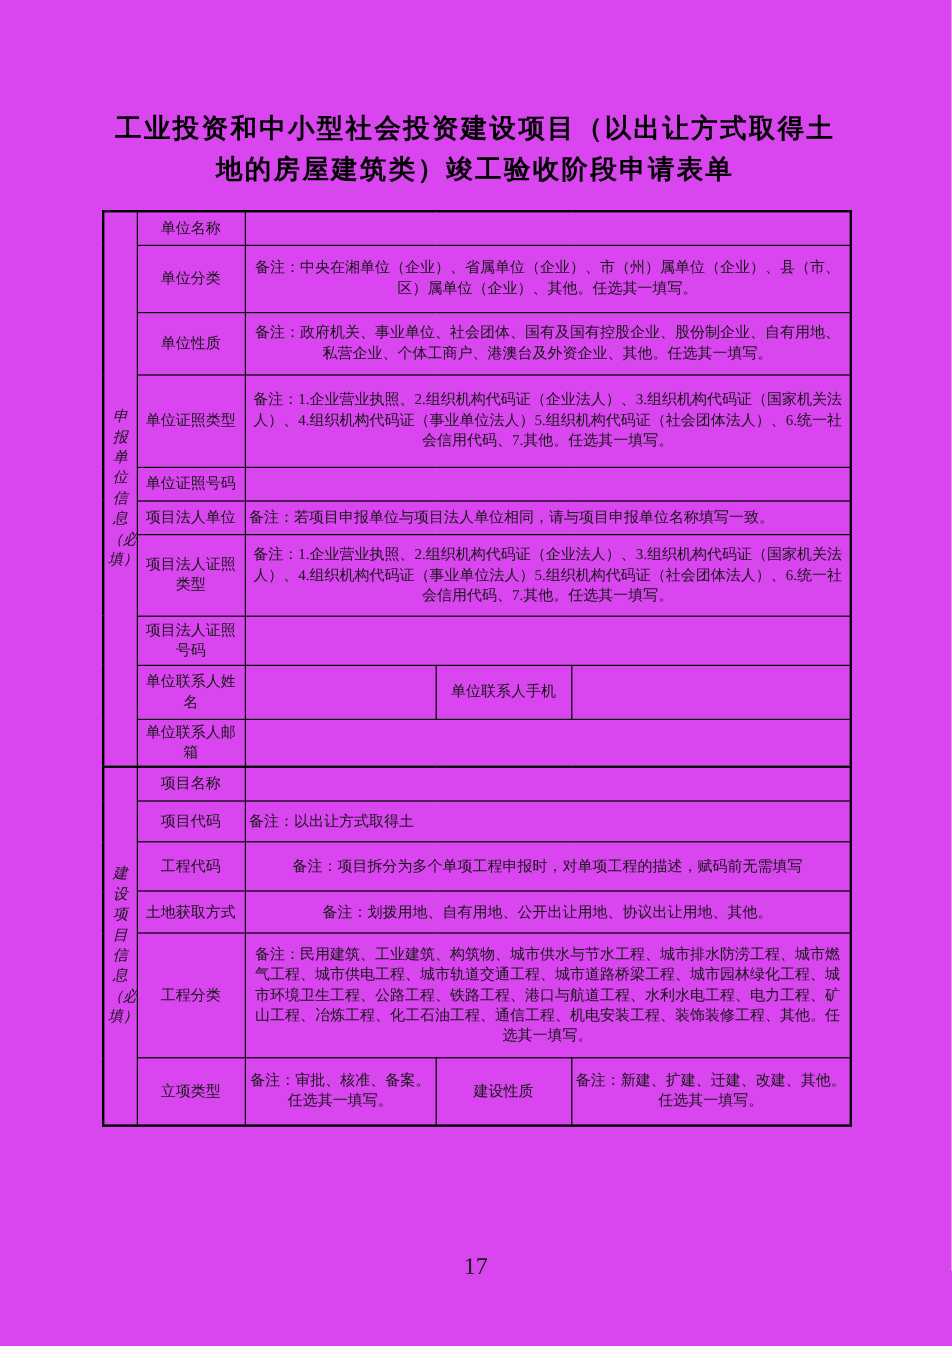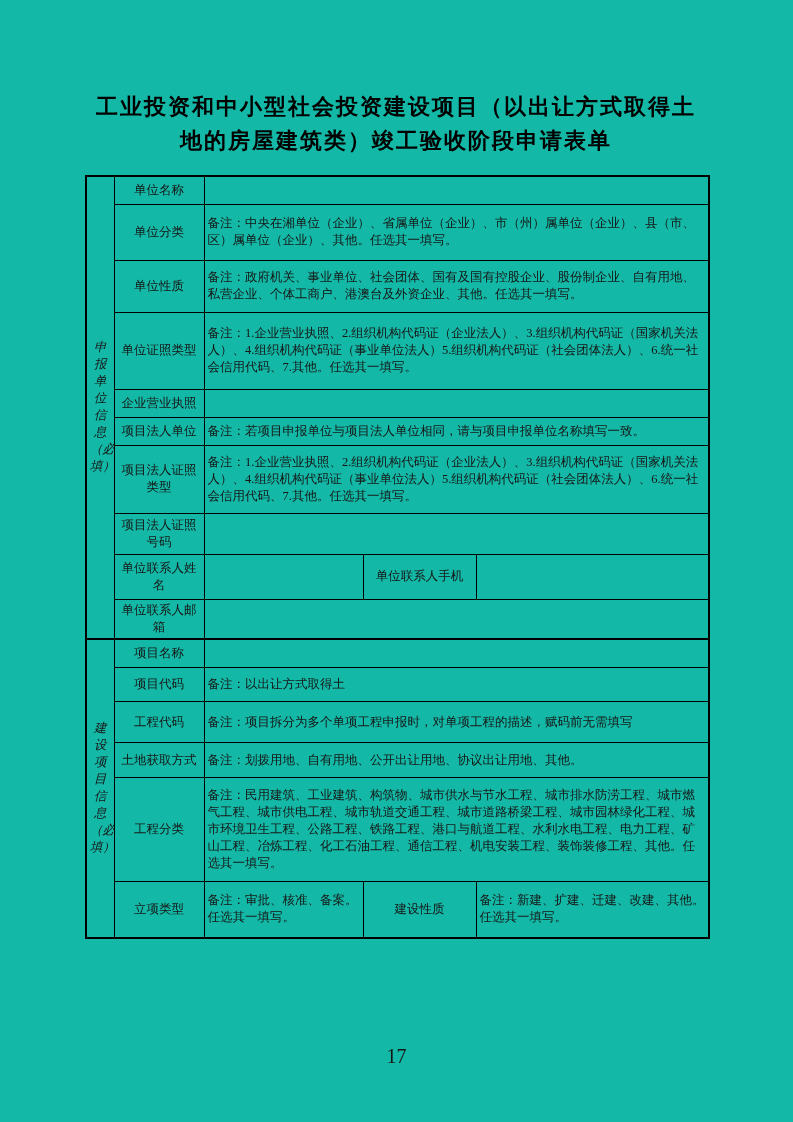--- a/index.html
+++ b/index.html
@@ -1,21 +1,21 @@
 <!DOCTYPE html>
 <html><head>
 <meta charset="utf-8">
 <style>
   html, body { margin: 0; padding: 0; background: #e8e8e8; }
   .page {
     position: relative;
     width: 793px;
     height: 1122px;
     margin: 0 auto;
-    background: #14b8a6;
+    background: #d946ef;
     font-family: "Liberation Serif", serif;
     color: #161616;
     overflow: hidden;
   }
   .doc-title {
     position: absolute;
     top: 90px;
     left: 46px;
     width: 700px;
     text-align: center;
@@ -45,21 +45,21 @@
     overflow: hidden;
   }
   td.sec {
     text-align: center;
     white-space: pre-line;
     padding: 2px 1px;
     line-height: 18px;
     font-style: italic;
   }
   td.lbl { text-align: center; padding: 2px 3px; }
-  td.rem { text-align: left; padding: 2px 3px 2px 6px; }
+  td.rem { text-align: center; padding: 2px 3px 2px 6px; }
   td.rem.center { text-align: left; }
   td.val { }
   tr.sec-start td { border-top: 2px solid #000000; }
   .page-number {
     position: absolute;
     top: 1045px;
     left: 0;
     width: 100%;
     text-align: center;
     font-size: 20px;
@@ -99,21 +99,21 @@
       </tr>
       <tr style="height:52px">
         <td class="lbl">单位性质</td>
         <td class="rem" colspan="3">备注：政府机关、事业单位、社会团体、国有及国有控股企业、股份制企业、自有用地、私营企业、个体工商户、港澳台及外资企业、其他。任选其一填写。</td>
       </tr>
       <tr style="height:77px">
         <td class="lbl">单位证照类型</td>
         <td class="rem" colspan="3">备注：1.企业营业执照、2.组织机构代码证（企业法人）、3.组织机构代码证（国家机关法人）、4.组织机构代码证（事业单位法人）5.组织机构代码证（社会团体法人）、6.统一社会信用代码、7.其他。任选其一填写。</td>
       </tr>
       <tr style="height:28px">
-        <td class="lbl">企业营业执照</td>
+        <td class="lbl">单位证照号码</td>
         <td class="val" colspan="3"></td>
       </tr>
       <tr style="height:28px">
         <td class="lbl">项目法人单位</td>
         <td class="rem center" colspan="3">备注：若项目申报单位与项目法人单位相同，请与项目申报单位名称填写一致。</td>
       </tr>
       <tr style="height:68px">
         <td class="lbl">项目法人证照类型</td>
         <td class="rem" colspan="3">备注：1.企业营业执照、2.组织机构代码证（企业法人）、3.组织机构代码证（国家机关法人）、4.组织机构代码证（事业单位法人）5.组织机构代码证（社会团体法人）、6.统一社会信用代码、7.其他。任选其一填写。</td>
       </tr>

